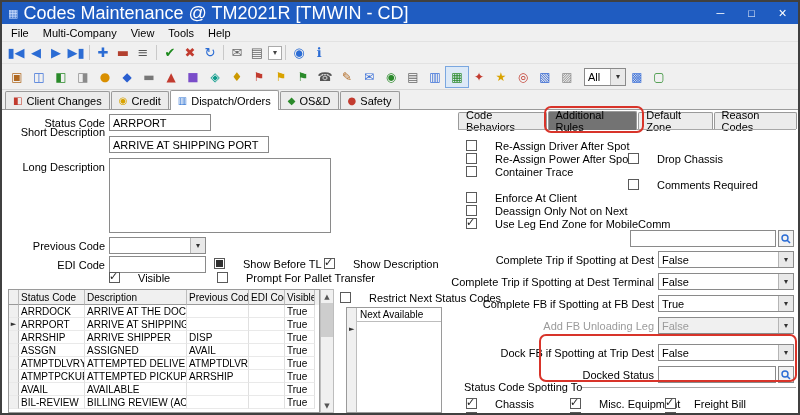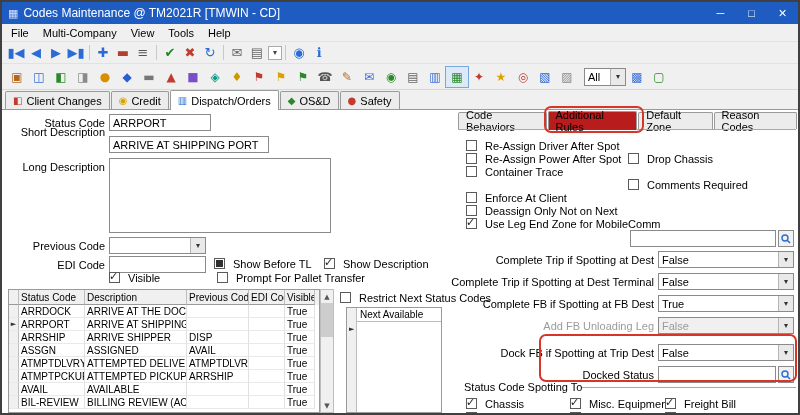--- a/index.html
+++ b/index.html
@@ -1,21 +1,21 @@
 <!DOCTYPE html>
 <html><head>
 <meta charset="utf-8">
 <style>
 *{box-sizing:border-box;margin:0;padding:0}
 html,body{width:800px;height:415px;overflow:hidden;background:#fff}
 body{font-family:"Liberation Sans","DejaVu Sans",sans-serif}
 .window{position:absolute;inset:0;border:2px solid #404040;background:#f0f0f0}
 .titlebar{height:22px;background:#1f5cc1;display:flex;align-items:center;color:#fff}
 .appicon{font-size:11px;color:#cfe0ff;margin:0 5px 0 6px;font-family:"DejaVu Sans",sans-serif}
-.title{font-size:12px;flex:1;white-space:nowrap;overflow:hidden}
+.title{font-size:18px;flex:1;white-space:nowrap;overflow:hidden}
 .winbtns{display:flex;height:100%}
 .wbtn{width:31px;display:flex;align-items:center;justify-content:center;font-size:11px;color:#fff;cursor:default}
 .wbtn.close{font-size:14px}
 .menubar{height:18px;background:#f0f0f0;display:flex;align-items:center;font-size:11px;border-bottom:1px solid #e2e2e2;padding-left:2px}
 .mitem{padding:0 7px;height:100%;display:flex;align-items:center;cursor:default}
 .toolbar1{height:22px;background:#f0f0f0;display:flex;align-items:center;padding-left:4px;border-bottom:1px solid #e2e2e2}
 .toolbar2{height:26px;background:#f0f0f0;display:flex;align-items:center;padding-left:4px;border-bottom:1px solid #d8d8d8}
 .iconstrip{display:flex;align-items:center;height:100%}
 .ticon{min-width:20px;text-align:center;font-size:13px;line-height:20px;font-family:"DejaVu Sans",sans-serif;padding:0 1px;cursor:default}
 .toolbar2 .ticon{min-width:22px;font-size:12px}
@@ -31,28 +31,28 @@
 .tabstrip{position:absolute;left:0;top:88px;width:796px;height:20px;background:#f0f0f0;display:flex;align-items:flex-end;padding-left:3px;border-bottom:1px solid #9a9a9a}
 .tab{height:18px;display:flex;align-items:center;gap:4px;padding:0 7px;font-size:11px;background:#ececec;border:1px solid #9a9a9a;border-bottom:none;margin-right:1px;border-radius:2px 2px 0 0;cursor:default}
 .tab.active{background:#fff;height:20px;margin-bottom:-1px;z-index:2}
 .tabicon{font-size:10px;font-family:"DejaVu Sans",sans-serif}
 .content{position:absolute;left:0;top:108px;width:796px;height:303px;background:#fff;overflow:hidden}
 .lbl{position:absolute;font-size:11px;text-align:right;white-space:nowrap;color:#000}
 .lbll{text-align:left}
 .lbl.dis{color:#9b9b9b}
 .tinput{position:absolute;height:17px;border:1px solid #8a8a8a;font-size:11px;padding:0 3px;font-family:inherit;background:#fff;outline:none}
 .tarea{position:absolute;border:1px solid #8a8a8a;background:#fff}
-.cbw{position:absolute;display:flex;align-items:center;gap:8px;font-size:11px;height:13px;white-space:nowrap;cursor:default}
+.cbw{position:absolute;display:flex;align-items:center;gap:18px;font-size:11px;height:13px;white-space:nowrap;cursor:default}
 .cb{width:11px;height:11px;border:1px solid #5a5a5a;background:#fff;position:relative;flex:0 0 auto}
 .cb.checked::after{content:"✓";position:absolute;left:-1px;top:-3px;font-size:11px;font-weight:bold;color:#222;font-family:"DejaVu Sans",sans-serif}
 .cb.filled::after{content:"";position:absolute;inset:1px;background:#2f2f2f}
 .lookupbtn{position:absolute;width:16px;height:17px;border:1px solid #8a8a8a;background:#f2f2f2;display:flex;align-items:center;justify-content:center}
 .rtabs{position:absolute;left:456px;top:1px;height:18px;display:flex;align-items:flex-end}
 .rtab{height:17px;display:flex;align-items:center;padding:0 7px;font-size:11px;background:#ececec;border:1px solid #9a9a9a;border-bottom:none;margin-right:1px;border-radius:2px 2px 0 0;cursor:default}
-.rtab.active{background:#b91c1c;height:19px;margin-bottom:-1px;z-index:2}
+.rtab.active{background:#737373;height:19px;margin-bottom:-1px;z-index:2}
 .rline{position:absolute;border-top:1px solid #a8a8a8}
 .grid{position:absolute;border:1px solid #9a9a9a;background:#fff;font-size:10px;overflow:hidden}
 .grow{display:flex;height:13px}
 .grow.ghead{height:15px;background:#f0f0f0}
 .gcell{border-right:1px solid #e0e0e0;border-bottom:1px solid #e9e9e9;padding:0 2px;white-space:nowrap;overflow:hidden;display:flex;align-items:center}
 .ghead .gcell{border-right:1px solid #bdbdbd;border-bottom:1px solid #9a9a9a;background:#f0f0f0}
 .gcell.gmark{width:10px;flex:0 0 10px;background:#f0f0f0;border-right:1px solid #bdbdbd;padding:0;justify-content:center;font-size:7px;color:#333;font-family:"DejaVu Sans",sans-serif}
 .grow .gcell:nth-child(2){width:66px;flex:0 0 66px}
 .grow .gcell:nth-child(3){width:102px;flex:0 0 102px}
 .grow .gcell:nth-child(4){width:62px;flex:0 0 62px}

